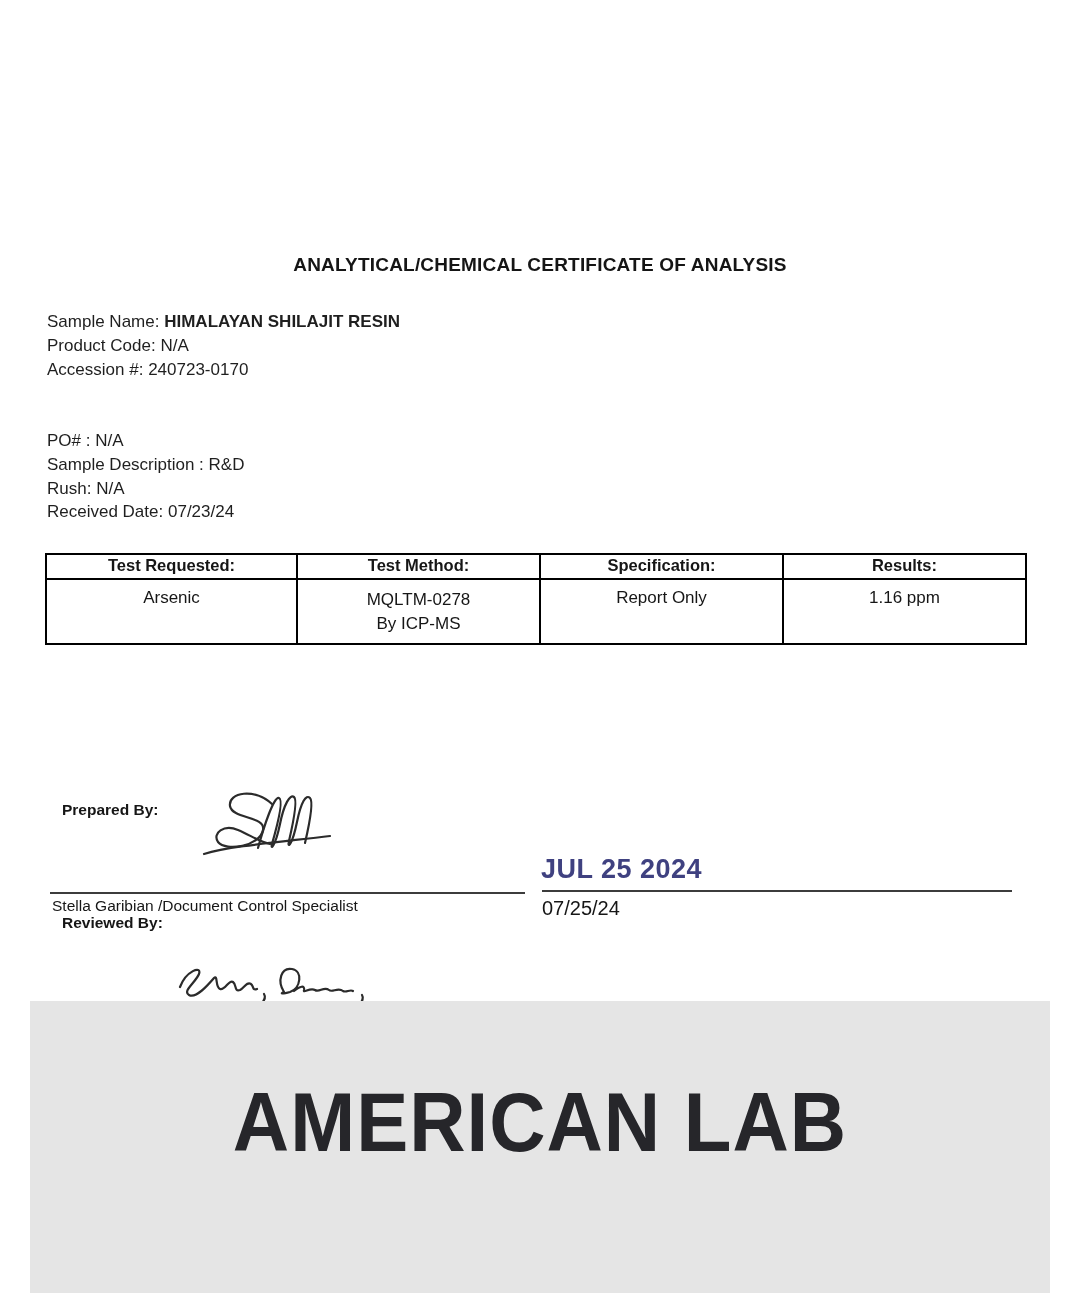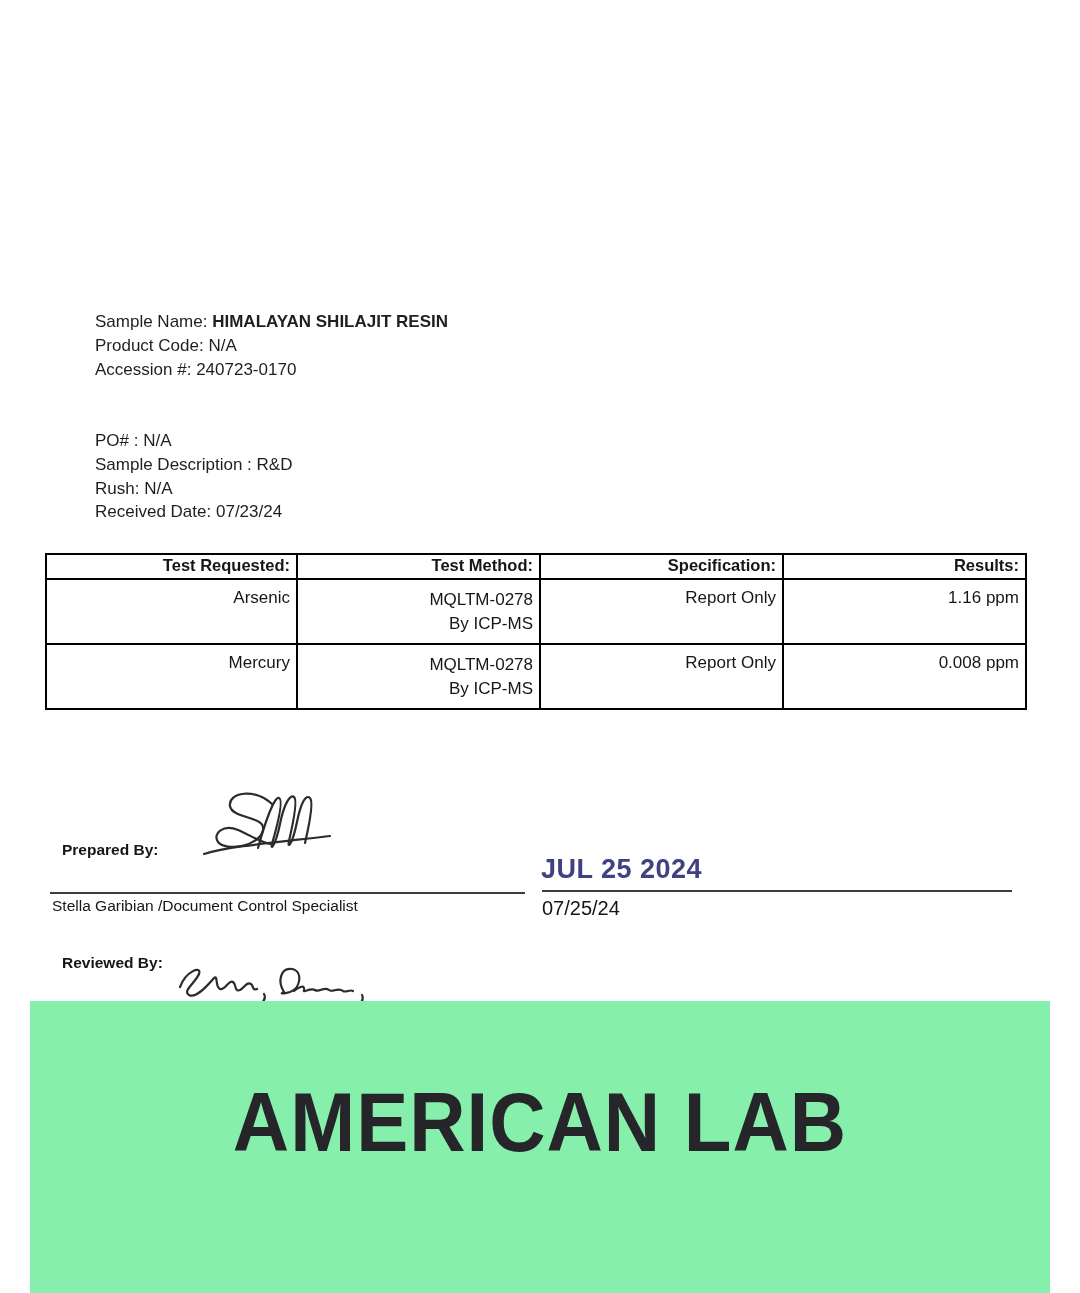--- a/index.html
+++ b/index.html
@@ -10,37 +10,37 @@
     color:#1f1f1f;
   }
   .doc-title {
     position:absolute; left:0; top:254px; width:1080px;
     text-align:center; font-size:19px; font-weight:bold;
     letter-spacing:0.2px; color:#151515; margin:0;
   }
   .info-block { position:absolute; left:47px; font-size:17px; line-height:23.8px; }
   .block-sample { top:310px; }
   .block-order  { top:429px; }
-  .info-line .lbl { margin-right:0.28em;margin-left:48px; }
+  .info-line .lbl { margin-right:0.28em; }
   .info-line .val-bold { font-weight:bold; }
 
   table.results {
     position:absolute; left:45px; top:553px; width:980px;
     border-collapse:collapse; table-layout:fixed;
     font-size:17px; color:#161616;
   }
   table.results th, table.results td {
-    border:2px solid #000000; text-align:right; vertical-align:top;
+    border:2px solid #000000; text-align:center; vertical-align:top;
     padding:8px 6px; overflow:hidden; white-space:nowrap;
   }
   table.results th { font-size:16.5px; font-weight:bold; height:21px; padding-top:1px; padding-bottom:1px; }
   table.results td { height:44px; }
   .method-line { line-height:23.5px; }
 
-  .sig-label { position:absolute; font-size:15.5px; font-weight:bold; color:#161616;margin-top:40px; }
+  .sig-label { position:absolute; font-size:15.5px; font-weight:bold; color:#161616; }
   .lbl-prepared { left:62px; top:801px; }
   .lbl-reviewed { left:62px; top:914px; }
 
   .sig1 { position:absolute; left:200px; top:786px; z-index:1; }
   .sig2 { position:absolute; left:172px; top:963px; z-index:1; }
 
   .date-stamp {
     position:absolute; left:541px; top:853px;
     font-size:27px; font-weight:bold; letter-spacing:0.5px;
     color:#3f4180; transform:scaleY(1.05); transform-origin:left top;
@@ -62,20 +62,21 @@
     color:#26262a; transform:scaleY(1.08); transform-origin:center top;
     white-space:nowrap;
   }
   svg path { fill:none; stroke:#2b2b2b; stroke-width:2.2; stroke-linecap:round; stroke-linejoin:round; }
 </style>
 </head>
 <body>
 
 <div class="page">
 
+  <h1 class="doc-title">ANALYTICAL/CHEMICAL CERTIFICATE OF ANALYSIS</h1>
 
   <div class="info-block block-sample">
     <div class="info-line">
       <span class="lbl">Sample Name:</span><span class="val-bold">HIMALAYAN SHILAJIT RESIN</span>
     </div>
     <div class="info-line">
       <span class="lbl">Product Code:</span><span>N/A</span>
     </div>
     <div class="info-line">
       <span class="lbl">Accession #:</span><span>240723-0170</span>
@@ -113,29 +114,20 @@
     </tr>
     <tr>
       <td>Arsenic</td>
       <td>
         <div class="method-line">MQLTM-0278</div>
         <div class="method-line">By ICP-MS</div>
       </td>
       <td>Report Only</td>
       <td>1.16 ppm</td>
     </tr>
-    <tr>
-      <td>Mercury</td>
-      <td>
-        <div class="method-line">MQLTM-0278</div>
-        <div class="method-line">By ICP-MS</div>
-      </td>
-      <td>Report Only</td>
-      <td>0.008 ppm</td>
-    </tr>
   </tbody>
     </table>
 
   <div class="sig-label lbl-prepared">Prepared By:</div>
 
   <svg class="sig1" width="135" height="72" viewBox="0 0 135 72">
     <path d="M72 18 C 55 2, 28 6, 30 20 C 32 33, 66 30, 63 44 C 60 60, 26 66, 18 56 C 12 47, 24 38, 38 44 C 50 49, 60 56, 70 58"></path>
     <path d="M58 62 C 64 40, 74 10, 79 12 C 84 14, 76 44, 72 58 C 70 64, 75 62, 80 38 C 84 18, 90 8, 94 11 C 98 14, 92 42, 89 55 C 87 63, 92 60, 97 36 C 101 16, 106 8, 110 12 C 114 16, 108 44, 105 57"></path>
     <path d="M4 68 C 30 60, 80 56, 130 50"></path>
   </svg>
@@ -150,17 +142,17 @@
 
   <div class="sig-label lbl-reviewed">Reviewed By:</div>
 
   <svg class="sig2" width="205" height="55" viewBox="0 0 205 55">
     <path d="M8 24 C 14 8, 30 2, 27 11 C 24 19, 10 28, 17 32 C 24 36, 36 22, 42 15 C 46 11, 43 24, 48 26 C 53 28, 57 16, 61 19 C 65 22, 62 29, 68 27 C 72 25, 75 18, 79 21 C 82 23, 80 28, 85 26"></path>
     <path d="M92 31 C 94 34, 92 38, 89 41"></path>
     <path d="M112 29 C 105 18, 109 4, 120 6 C 131 8, 129 25, 118 29 C 111 31, 107 31, 112 29 M 122 28 C 128 23, 133 22, 132 27 C 131 31, 138 24, 143 27 C 147 30, 152 23, 157 27 C 160 30, 166 24, 171 28 C 174 30, 178 26, 181 28"></path>
     <path d="M190 32 C 192 35, 190 39, 187 43"></path>
   </svg>
 
-  <div class="brand-banner" style="background: #86efac;">
+  <div class="brand-banner" style="background: #e5e5e5;">
     <div class="brand-text" style="color: rgb(38, 38, 42);">AMERICAN LAB</div>
   </div>
 
 </div>
 
 </body></html>

